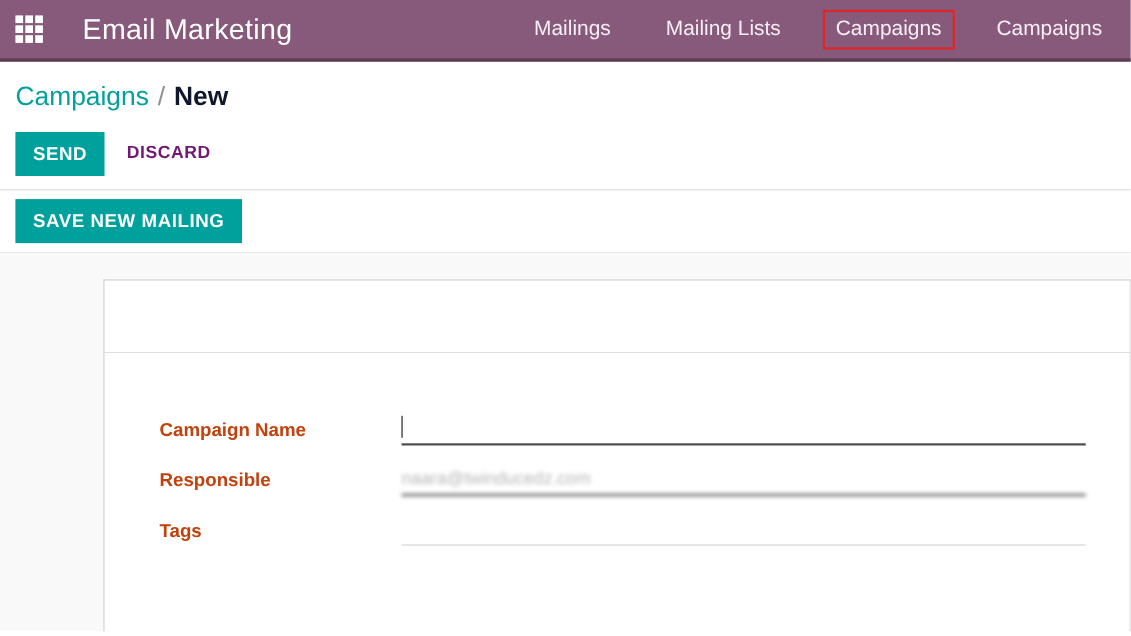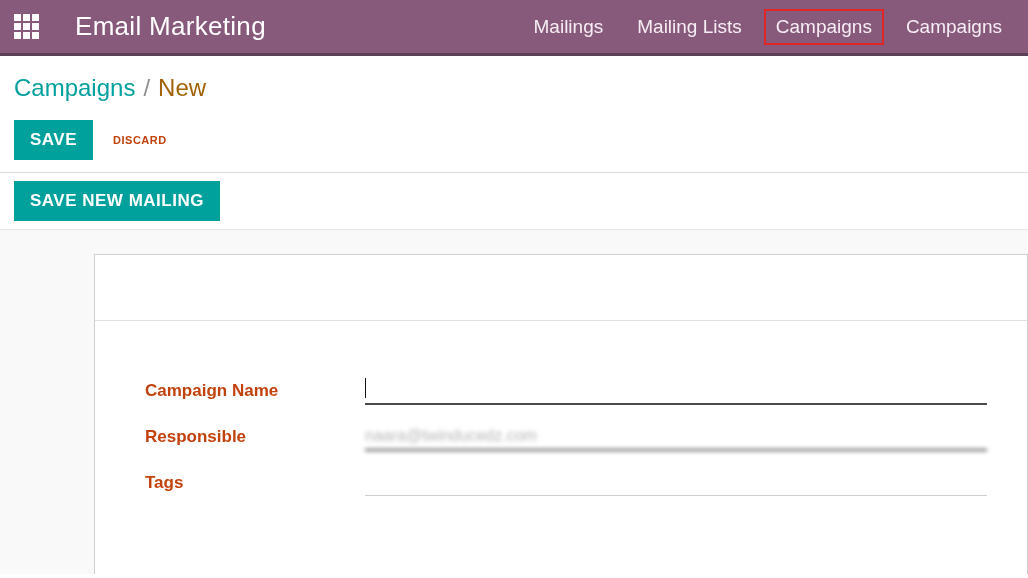--- a/index.html
+++ b/index.html
@@ -19,53 +19,53 @@
     display: grid;
     grid-template-columns: repeat(3, 7px);
     grid-template-rows: repeat(3, 7px);
     gap: 2px;
     margin-right: 36px;
     cursor: pointer;
   }
   .apps-icon span { background: #fff; display: block; width: 7px; height: 7px; }
   .app-title { font-size: 26px; font-weight: 400; letter-spacing: 0.3px; }
   .nav-spacer { flex: 1; }
-  .nav-items { display: flex; gap: 10px; align-items: center; }
+  .nav-items { display: flex; gap: 26px; align-items: center; }
   .nav-item {
     font-size: 19px;
     font-weight: 400;
     color: #f6eef4;
     padding: 5px 10px;
     cursor: pointer;
     border: 2px solid transparent;
   }
   .nav-item.highlight { border: 2px solid #e02626; }
 
   
   .control-area { padding: 18px 14px 12px 14px; border-bottom: 1px solid #dcdcdc; }
   .breadcrumb { font-size: 24px; display: flex; align-items: center; gap: 8px; margin-bottom: 18px; }
   .breadcrumb .bc-link { color: #00a09d; cursor: pointer; }
   .breadcrumb .bc-sep { color: #8f8f8f; }
-  .breadcrumb .bc-current { color: #a16207; }
+  .breadcrumb .bc-current { color: #0f172a; font-weight: bold; }
   .action-row { display: flex; gap: 20px; align-items: center; }
   .btn-primary {
     background: #00a09d;
     color: #fff;
     border: none;
     font-size: 17px;
     font-weight: 600;
     letter-spacing: 0.5px;
     padding: 10px 16px;
     cursor: pointer;
   }
   .btn-secondary {
     background: none;
-    color: #c2410c;
+    color: #701a75;
     border: none;
-    font-size: 11px;
+    font-size: 16px;
     font-weight: 600;
     letter-spacing: 0.5px;
     padding: 10px 0;
     cursor: pointer;
   }
 
   
   .subaction-area { padding: 8px 14px; border-bottom: 1px solid #e8e8e8; }
 
   
@@ -128,21 +128,21 @@
   </div>
 </div>
 
 <div class="control-area">
   <div class="breadcrumb">
     <span class="bc-link">Campaigns</span>
     <span class="bc-sep">/</span>
     <span class="bc-current">New</span>
   </div>
   <div class="action-row">
-    <button class="btn-primary">SAVE</button>
+    <button class="btn-primary">SEND</button>
     <button class="btn-secondary">DISCARD</button>
   </div>
 </div>
 
 <div class="subaction-area">
   <button class="btn-primary">SAVE NEW MAILING</button>
 </div>
 
 <div class="body-scroll">
   <div class="sheet">

